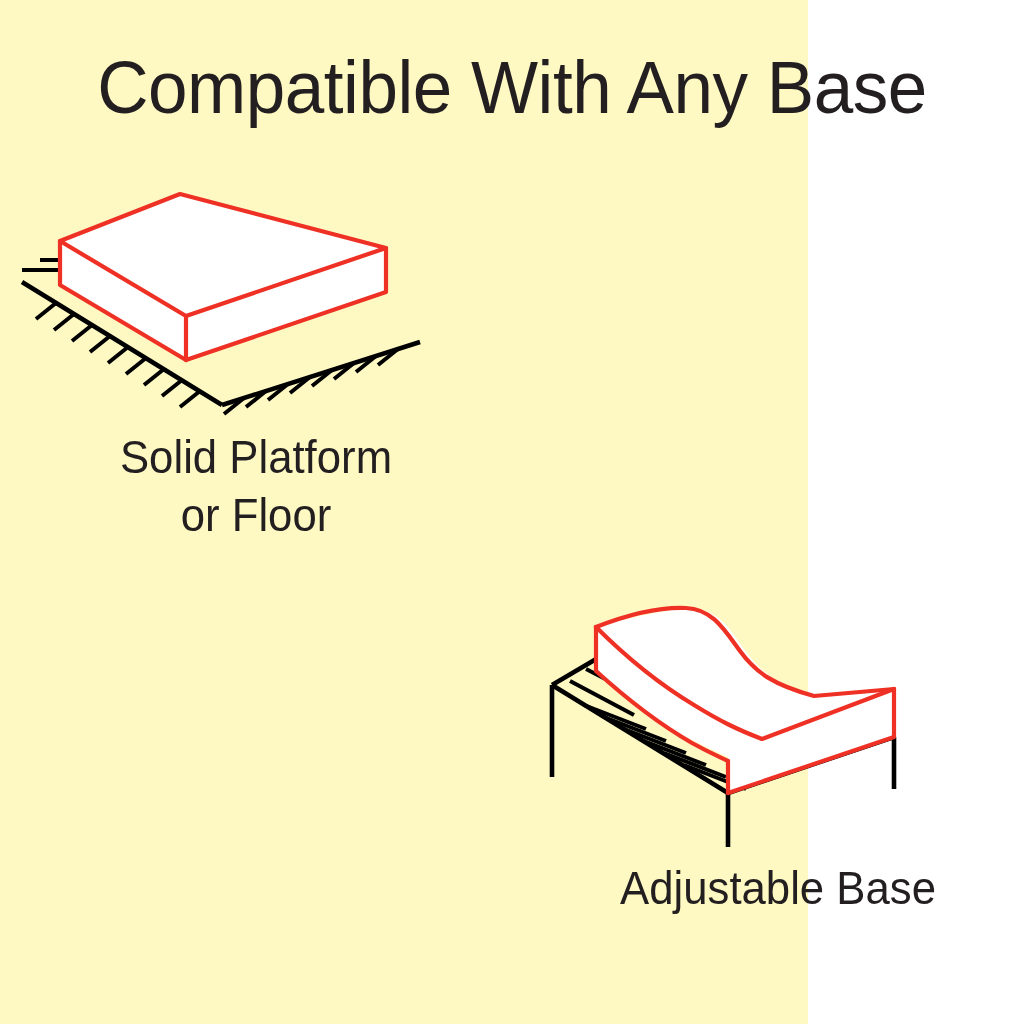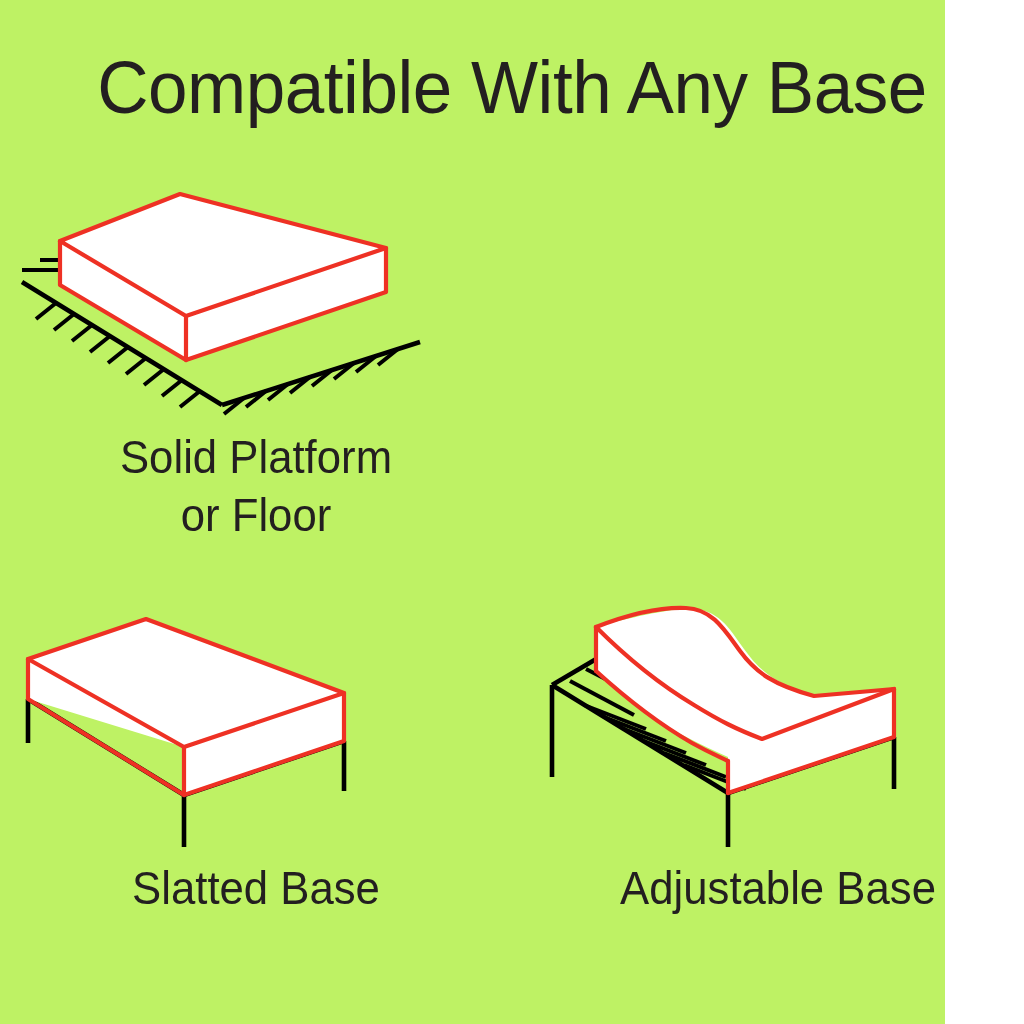--- a/index.html
+++ b/index.html
@@ -9,23 +9,23 @@
   }
   body {
     width: 1024px;
     height: 1024px;
     overflow: hidden;
     font-family: "Liberation Sans", sans-serif;
     color: #231f20;
   }
   .page {
     position: relative;
-    width: 945px;
+    width: 808px;
     height: 1024px;
-    background: #bef264;
+    background: #fef9c3;
   }
   .title {
     position: absolute;
     top: 46px;
     left: 0;
     width: 1024px;
     text-align: center;
     font-size: 74px;
     line-height: 84px;
     font-weight: 400;
@@ -132,45 +132,20 @@
 
             <path class="ln-red" d="M 186 190 L 386 122 L 386 78"></path>
           </g>
         </svg>
       </div>
       <div class="caption cap-row-a">Solid Platform
 or Floor</div>
     </div>
 
 
-    <div class="cell cell-2">
-      <div class="figure">
-        <svg viewBox="0 0 512 250" xmlns="http://www.w3.org/2000/svg">
-          <g>
-
-            <path class="ln-black" d="M 28 102 L 184 198"></path>
-            <path class="ln-black" d="M 184 198 L 344 144"></path>
-
-            <path class="ln-black" d="M 28 102 L 28 146"></path>
-            <path class="ln-black" d="M 184 198 L 184 250"></path>
-            <path class="ln-black" d="M 344 144 L 344 194"></path>
-          </g>
-          <g>
-            <path class="fill-white" d="M 28 62 L 146 22 L 344 96 L 344 144 L 184 198 L 184 150 L 28 102 Z"></path>
-
-            <path class="ln-red" d="M 28 62 L 146 22 L 344 96 L 184 150 Z"></path>
-
-            <path class="ln-red" d="M 28 62 L 28 102 L 184 198 L 184 150"></path>
-
-            <path class="ln-red" d="M 184 198 L 344 144 L 344 96"></path>
-          </g>
-        </svg>
-      </div>
-      <div class="caption cap-row-b">Slatted Base</div>
-    </div>
 
     <div class="cell cell-3">
       <div class="figure">
         <svg viewBox="0 0 512 250" xmlns="http://www.w3.org/2000/svg">
           <g>
 
             <path class="ln-black" d="M 98 48 L 30 88"></path>
             <path class="ln-black" d="M 30 88 L 30 134"></path>
 
             <path class="ln-black-thin" d="M 98 48 L 144 74"></path>

